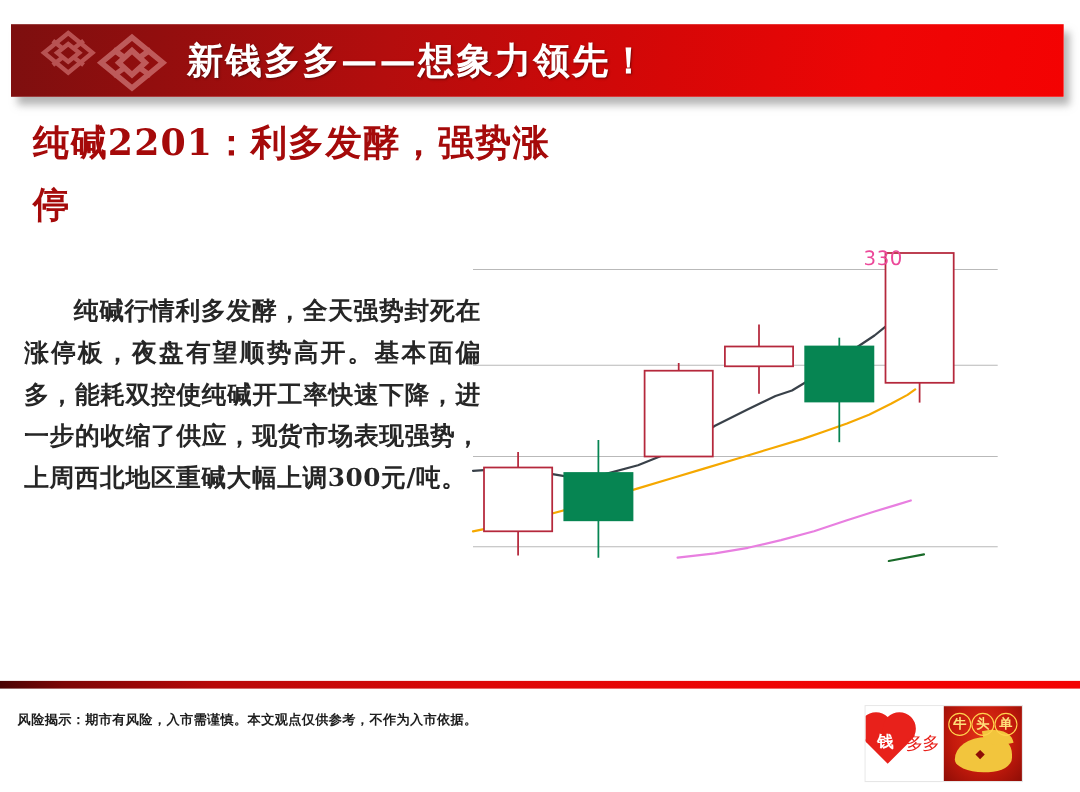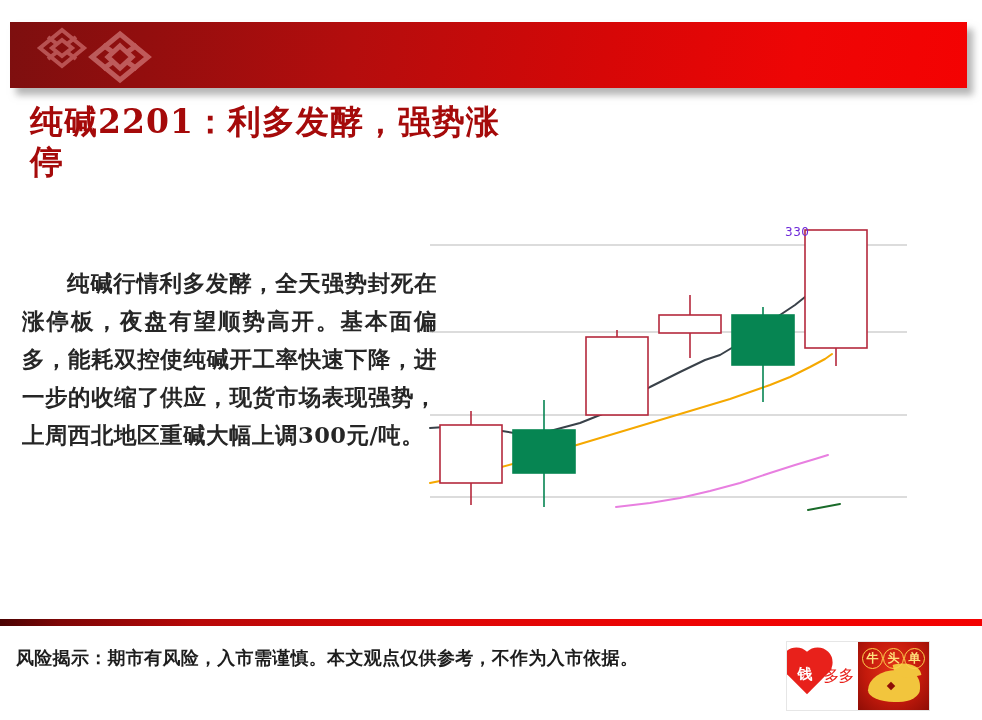--- a/index.html
+++ b/index.html
@@ -52,21 +52,21 @@
   
   #slide-title {
     position: absolute;
     left: 30px;
     top: 102px;
     width: 470px;
     color: #a50a0a;
     font-family: "DejaVu Serif", serif;
     font-size: 33px;
     font-weight: bold;
-    line-height: 40px;
+    line-height: 56px;
     letter-spacing: 1px;
   }
 
   
   #body-text {
     position: absolute;
     left: 22px;
     top: 228px;
     width: 415px;
     color: #262626;
@@ -87,42 +87,42 @@
     top: 215px;
     width: 500px;
     height: 300px;
   }
   #chart-svg { display: block; }
   #chart-price-label {
     position: absolute;
     left: 365px;
     top: 10px;
     font-family: "DejaVu Sans", sans-serif;
-    font-size: 12px;
-    color: #6d28d9;
+    font-size: 18px;
+    color: #ec4899;
     letter-spacing: 0.5px;
     text-align: center;
   }
 
   
   #footer-divider {
     position: absolute;
     left: 0;
     top: 619px;
     width: 982px;
     height: 7px;
     background: linear-gradient(90deg, #4a0303 0%, #7d0606 6%, #b80808 20%, #dd0707 45%, #ee0404 70%, #f30202 100%);
   }
   #footer-disclaimer {
     position: absolute;
     left: 16px;
     top: 646px;
     color: #1d1d1d;
     font-family: "DejaVu Serif", serif;
-    font-size: 18px;
+    font-size: 12px;
     font-weight: bold;
     letter-spacing: 0.3px;
     white-space: nowrap;
   }
 
   
   #footer-logos {
     position: absolute;
     left: 786px;
     top: 641px;
@@ -254,20 +254,21 @@
       <path d="M38 6 L60 24 L38 42 L16 24 Z"></path>
       <path d="M38 16 L48 24 L38 32 L28 24 Z"></path>
       <path d="M24 13 L33 20 M52 13 L43 20 M24 35 L33 28 M52 35 L43 28"></path>
     </g>
     <g fill="none" stroke="#ffc4c4" stroke-width="5">
       <path d="M96 10 L124 33 L96 56 L68 33 Z"></path>
       <path d="M96 22 L108 33 L96 44 L84 33 Z"></path>
       <path d="M79 21 L90 29 M113 21 L102 29 M79 45 L90 37 M113 45 L102 37"></path>
     </g>
   </svg>
+  <div id="header-title">新钱多多——想象力领先！</div>
 </div>
 
 <div id="slide-title">纯碱2201：利多发酵，强势涨停</div>
 
 <div id="body-text">纯碱行情利多发酵，全天强势封死在涨停板，夜盘有望顺势高开。基本面偏多，能耗双控使纯碱开工率快速下降，进一步的收缩了供应，现货市场表现强势，上周西北地区重碱大幅上调300元/吨。</div>
 
 <div id="chart-area">
   <svg id="chart-svg" width="500" height="300" viewBox="0 0 500 300">
     <g id="grid-group">
         <line x1="10" x2="487" y1="30" y2="30" stroke="#b9b9b9" stroke-width="1"></line>

